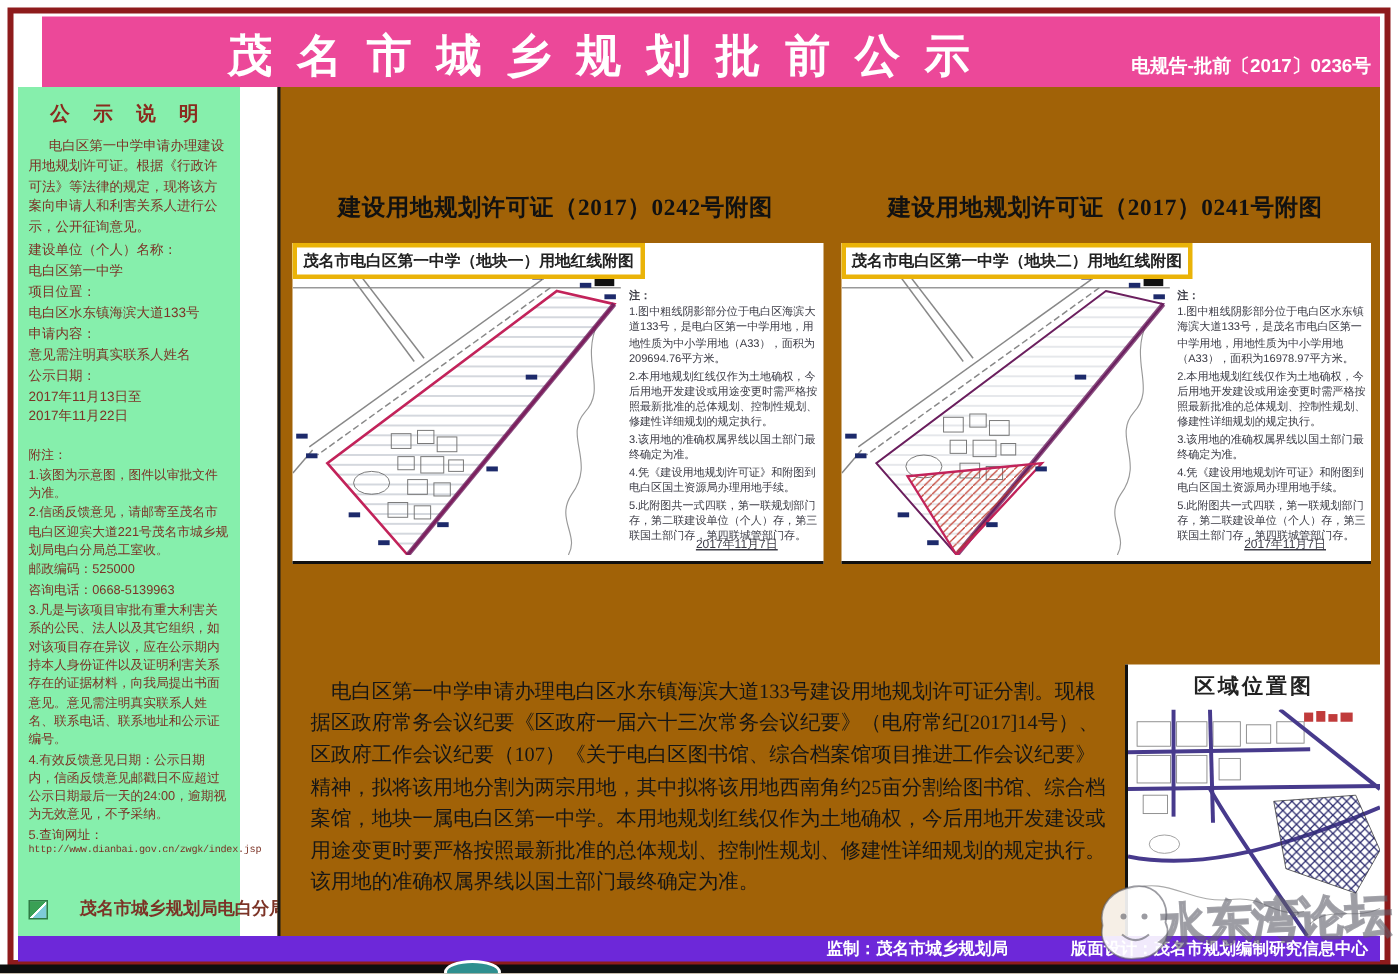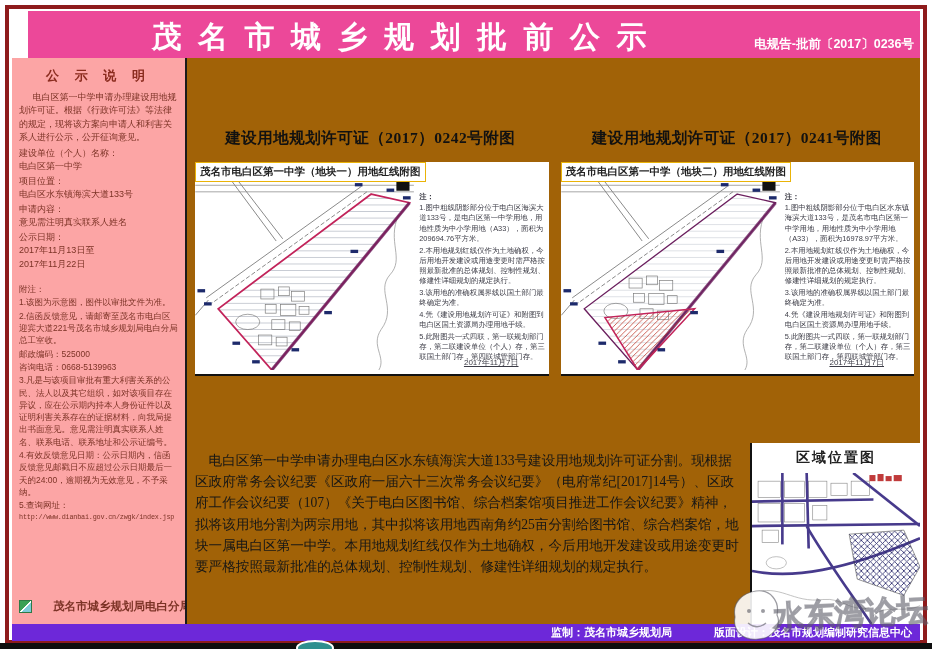--- a/index.html
+++ b/index.html
@@ -7,51 +7,51 @@
   .page{position:relative;width:932px;height:649px;background:#fff;overflow:hidden;
         font-family:"Liberation Sans","DejaVu Sans",sans-serif;}
   
   .frame{position:absolute;left:5px;top:5px;right:5px;bottom:5px;border:4px solid #8e1b1c;pointer-events:none;}
   
   .header{position:absolute;left:28px;top:11px;right:12px;height:47px;background:#ec4899;color:#fff;}
   .header-title{position:absolute;left:0;right:150px;top:6px;text-align:center;font-size:30px;font-weight:bold;
                 letter-spacing:0.55em;text-indent:0.55em;white-space:nowrap;}
   .header-docno{position:absolute;right:6px;bottom:5px;font-size:12.5px;font-weight:bold;white-space:nowrap;}
   
-  .sidebar{position:absolute;left:12px;top:58px;width:173px;height:566px;background:#fca5a5;
+  .sidebar{position:absolute;left:12px;top:58px;width:148px;height:566px;background:#86efac;
            color:#7c3326;padding:6px 7px;font-size:9px;line-height:1.5;}
   .sb-title{text-align:center;font-size:13px;font-weight:bold;letter-spacing:6px;color:#8a2b1e;margin:2px 0 5px;}
   .sb-intro{text-indent:1.5em;margin-bottom:2px;}
   .sb-field-label{margin-top:1px;}
   .sb-field-value{white-space:pre-line;}
   .sb-notes{font-size:8.5px;line-height:1.45;margin-top:12px;}
   .sb-notes div{margin-bottom:1px;}
   .sb-url{font-size:6.8px;font-family:"Liberation Mono","DejaVu Sans Mono",monospace;letter-spacing:-0.2px;}
   .sb-bureau{position:absolute;left:7px;bottom:9px;display:flex;align-items:center;gap:21px;
              font-size:11.5px;font-weight:bold;color:#7c3326;white-space:nowrap;}
   .sb-logo{width:13px;height:13px;border:1px solid #2f7a45;
            background:linear-gradient(135deg,#3aa055 0 48%,#ffffff 48% 58%,#7ecbd8 58% 100%);}
   
   .main{position:absolute;left:185px;top:58px;width:735px;height:566px;background:#a16207;
         border-left:2px solid #1a1a1a;}
   .permit-titles{position:absolute;top:70px;left:0;right:0;display:flex;}
   .permit-titles .pt{flex:1;text-align:center;font-size:15.5px;font-weight:bold;color:#111;
                      font-family:"Liberation Serif","DejaVu Serif",serif;letter-spacing:0.5px;}
   .panels{position:absolute;top:104px;left:8px;right:6px;height:214px;display:flex;gap:12px;}
   .panel{flex:1;position:relative;border-bottom:2px solid #111;background:#fff;}
-  .map-titlebox{position:absolute;left:0;top:0;z-index:3;border:1px solid #eab308;background:#fff;
+  .map-titlebox{position:absolute;left:0;top:0;z-index:3;border:3px solid #eab308;background:#fff;
                 padding:2px 4px;font-size:10.5px;font-weight:bold;color:#222;white-space:nowrap;}
   .map-svg{position:absolute;left:0;top:20px;width:62%;height:188px;}
   .panel-notes{position:absolute;right:2px;top:30px;width:36%;font-size:7.4px;line-height:1.38;color:#3b3b45;}
   .panel-notes .nt{font-weight:bold;margin-bottom:1px;}
   .panel-notes div{margin-bottom:1.5px;}
   .panel-date{position:absolute;right:30px;bottom:6px;font-size:8px;color:#3b3b45;text-decoration:underline;}
   
   .bottom-row{position:absolute;top:385px;left:0;right:0;bottom:0;display:flex;}
-  .main-text{flex:1;padding:7px 10px 0 8px;font-size:13.6px;line-height:1.56;color:#161616;
+  .main-text{flex:1;padding:7px 10px 0 20px;font-size:13.6px;line-height:1.56;color:#161616;
              font-family:"Liberation Serif","DejaVu Serif",serif;}
   .main-text p{margin:0;}
   .main-text .p1{text-indent:1em;}
   .loc-panel{width:170px;border-left:2px solid #111;position:relative;background:#fff;}
   .loc-title{text-align:center;font-size:14px;font-weight:bold;color:#222;padding-top:6px;letter-spacing:2px;
              font-family:"Liberation Serif","DejaVu Serif",serif;}
   .loc-svg{position:absolute;left:0;right:0;top:30px;bottom:0;width:100%;height:calc(100% - 30px);}
   
   .footer-bar{position:absolute;left:12px;right:12px;bottom:8px;height:17px;background:#6d28d9;color:#fff;
               display:flex;justify-content:flex-end;align-items:center;gap:42px;padding-right:8px;
@@ -224,20 +224,21 @@
           <div>4.凭《建设用地规划许可证》和附图到电白区国土资源局办理用地手续。</div>
           <div>5.此附图共一式四联，第一联规划部门存，第二联建设单位（个人）存，第三联国土部门存，第四联城管部门存。</div>
         </div>
         <div class="panel-date">2017年11月7日</div>
       </div>
     </div>
 
     <div class="bottom-row">
       <div class="main-text">
         <p class="p1">电白区第一中学申请办理电白区水东镇海滨大道133号建设用地规划许可证分割。现根据区政府常务会议纪要《区政府一届六十三次常务会议纪要》（电府常纪[2017]14号）、区政府工作会议纪要（107）《关于电白区图书馆、综合档案馆项目推进工作会议纪要》精神，拟将该用地分割为两宗用地，其中拟将该用地西南角约25亩分割给图书馆、综合档案馆，地块一属电白区第一中学。本用地规划红线仅作为土地确权，今后用地开发建设或用途变更时要严格按照最新批准的总体规划、控制性规划、修建性详细规划的规定执行。</p>
+        <p>该用地的准确权属界线以国土部门最终确定为准。</p>
       </div>
       <div class="loc-panel">
         <div class="loc-title">区域位置图</div>
         <svg class="loc-svg" viewBox="0 0 166 148" preserveAspectRatio="none">
           <defs>
             <pattern id="xh" width="6" height="6" patternUnits="userSpaceOnUse">
               <line x1="0" y1="0" x2="6" y2="6" stroke="#2c2c6e" stroke-width="0.8"></line>
               <line x1="6" y1="0" x2="0" y2="6" stroke="#2c2c6e" stroke-width="0.8"></line>
             </pattern>
           </defs>

